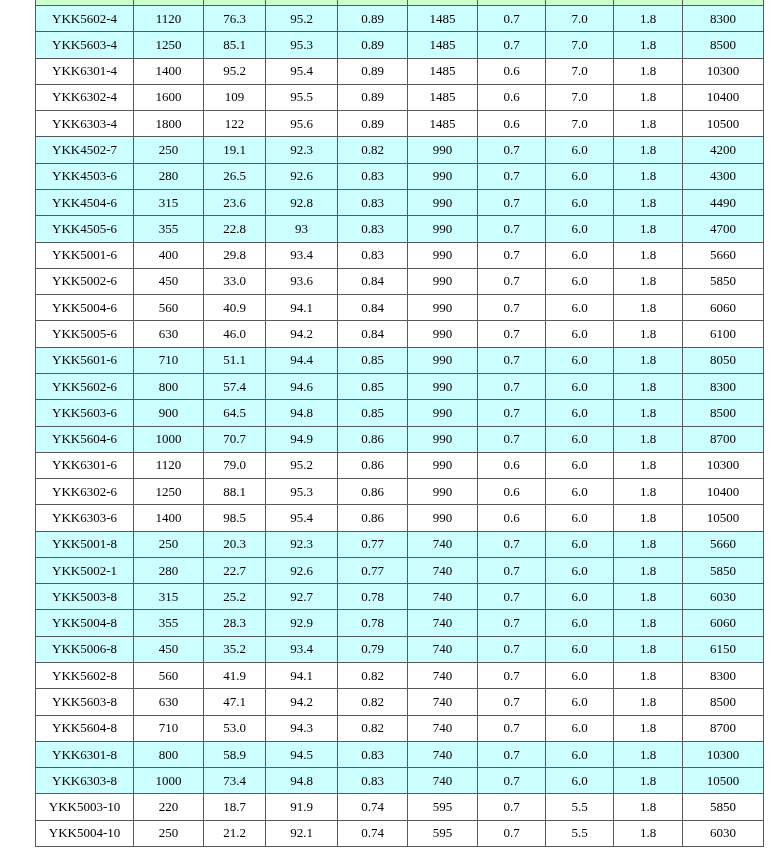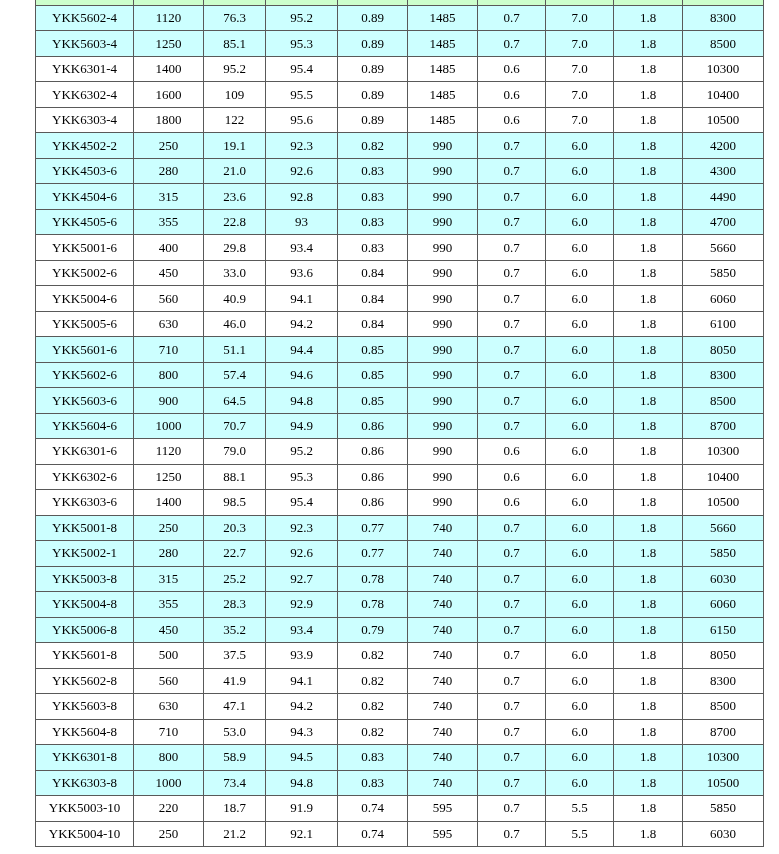--- a/index.html
+++ b/index.html
@@ -131,35 +131,35 @@
             <td>122</td>
             <td>95.6</td>
             <td>0.89</td>
             <td>1485</td>
             <td>0.6</td>
             <td>7.0</td>
             <td>1.8</td>
             <td>10500</td>
           </tr>
           <tr class="data-row shaded">
-            <td>YKK4502-2</td>
+            <td>YKK4502-7</td>
             <td>250</td>
             <td>19.1</td>
             <td>92.3</td>
             <td>0.82</td>
             <td>990</td>
             <td>0.7</td>
             <td>6.0</td>
             <td>1.8</td>
             <td>4200</td>
           </tr>
           <tr class="data-row shaded">
             <td>YKK4503-6</td>
             <td>280</td>
-            <td>21.0</td>
+            <td>26.5</td>
             <td>92.6</td>
             <td>0.83</td>
             <td>990</td>
             <td>0.7</td>
             <td>6.0</td>
             <td>1.8</td>
             <td>4300</td>
           </tr>
           <tr class="data-row shaded">
             <td>YKK4504-6</td>
@@ -369,32 +369,20 @@
             <td>YKK5006-8</td>
             <td>450</td>
             <td>35.2</td>
             <td>93.4</td>
             <td>0.79</td>
             <td>740</td>
             <td>0.7</td>
             <td>6.0</td>
             <td>1.8</td>
             <td>6150</td>
-          </tr>
-          <tr class="data-row plain">
-            <td>YKK5601-8</td>
-            <td>500</td>
-            <td>37.5</td>
-            <td>93.9</td>
-            <td>0.82</td>
-            <td>740</td>
-            <td>0.7</td>
-            <td>6.0</td>
-            <td>1.8</td>
-            <td>8050</td>
           </tr>
           <tr class="data-row plain">
             <td>YKK5602-8</td>
             <td>560</td>
             <td>41.9</td>
             <td>94.1</td>
             <td>0.82</td>
             <td>740</td>
             <td>0.7</td>
             <td>6.0</td>

